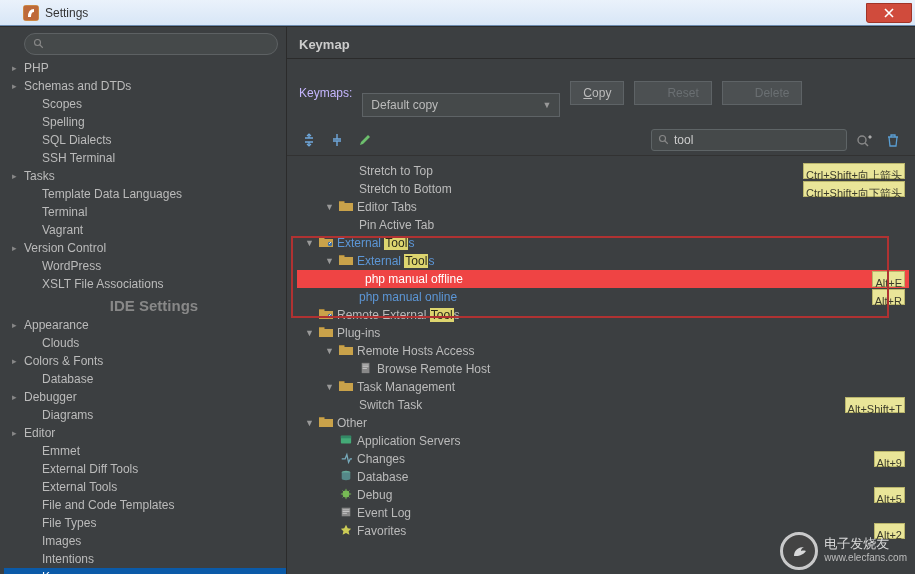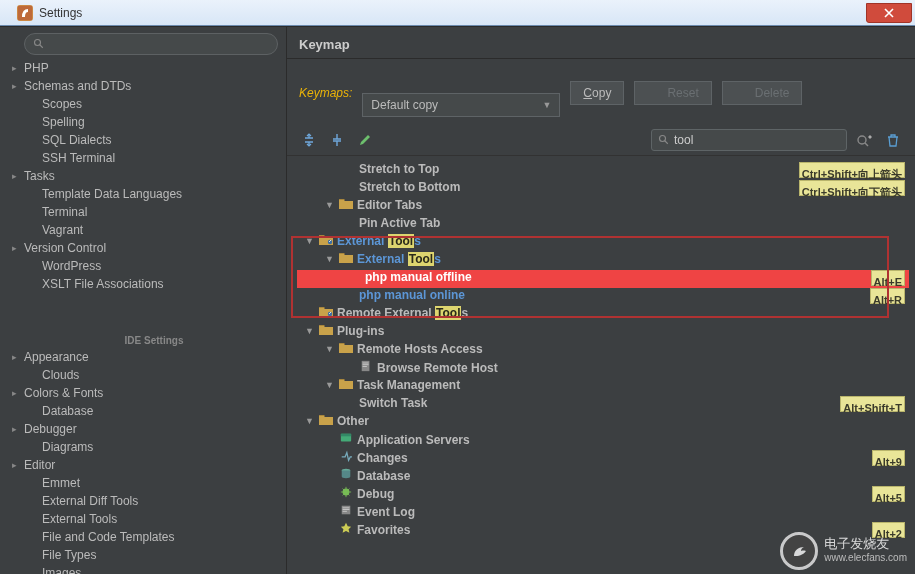--- a/index.html
+++ b/index.html
@@ -1,51 +1,51 @@
 <!DOCTYPE html>
 <html><head>
 <meta charset="utf-8">
 <style>
 * { margin: 0; padding: 0; box-sizing: border-box; font-family: "Segoe UI", Tahoma, sans-serif; }
 body { background: #3c3f41; color: #bbb; font-size: 12px; overflow: hidden; width: 915px; height: 574px; }
-.titlebar { height: 26px; background: linear-gradient(#eaf2fb,#d8e6f7); display:flex; align-items:center; padding-left:17px; border-bottom:1px solid #6b8aad;}
+.titlebar { height: 26px; background: linear-gradient(#eaf2fb,#d8e6f7); display:flex; align-items:center; padding-left:23px; border-bottom:1px solid #6b8aad;}
 .titlebar .icon { width:16px; height:16px; margin-right:6px; background:#c84; border-radius:3px; display:flex; align-items:center; justify-content:center; overflow:hidden;}
 .titlebar .title { color:#333; font-size:12px; }
 .titlebar .spacer { flex:1; }
 .winbtn { width:44px; height:20px; display:inline-flex; align-items:center; justify-content:center; margin-top:0; }
 .winbtn.close { background:#d04b3c; color:#fff; width:46px; height:20px; border:1px solid #a03428; border-bottom-left-radius:3px; border-bottom-right-radius:3px; margin-right:3px;}
 .main { display:flex; height:calc(574px - 26px); background:#3c3f41; border-top:1px solid #2b2b2b;}
 .left { width:287px; background:#3c3f41; border-right:1px solid #2b2b2b; display:flex; flex-direction:column; padding-top:6px;}
 .searchbox { margin:0 8px 4px 24px; height:22px; background:#45494a; border:1px solid #5d6163; border-radius:11px; display:flex; align-items:center; padding:0 8px;}
 .searchbox svg { width:12px; height:12px; fill:#888; }
 .tree { flex:1; overflow:hidden; padding-left:4px; }
 .tree-row { display:flex; align-items:center; height:18px; padding-left:6px; cursor:default; color:#bbb; white-space:nowrap;}
 .tree-row.h0 { padding-left:8px; }
 .tree-row.h1 { padding-left:26px; }
 .tree-row .arrow { width:10px; display:inline-block; color:#888; font-size:9px; margin-right:2px;}
 .tree-row.selected { background:#0b5aa8; color:#fff; }
-.ide-sep { color:#888; font-weight:bold; text-align:center; padding:4px 0 2px 0; font-size:10px; margin-left:18px;margin-top:38px;}
+.ide-sep { color:#888; font-weight:bold; text-align:center; padding:4px 0 2px 0; font-size:15px; margin-left:18px;}
 .right { flex:1; display:flex; flex-direction:column; background:#3c3f41; }
 .right-title { padding:10px 12px 6px 12px; color:#ccc; font-size:13px; font-weight:bold; border-bottom:1px solid #2b2b2b;}
 .row1 { display:flex; align-items:center; padding:10px 12px 6px 12px; gap:10px;}
-.lbl { color:#eab308;font-style:italic; }
+.lbl { color:#c4b5fd; }
 .combo { width:198px; height:24px; background:#45494a; border:1px solid #5e6366; display:flex; align-items:center; padding:0 8px; color:#bbb; justify-content:space-between;margin-top:24px;}
 .btn { height:24px; padding:0 12px; background:#4c5052; border:1px solid #5e6366; color:#bbb; display:inline-flex; align-items:center; cursor:default;}
 .btn u { text-decoration: underline; }
 .btn.disabled { color:#6a6f72;padding-left:32px; }
 .row2 { display:flex; align-items:center; padding:6px 12px 4px 12px; gap:8px; border-bottom:1px solid #323232;}
 .iconbtn { width:20px; height:20px; display:inline-flex; align-items:center; justify-content:center; color:#6fa8dc; cursor:default;}
 .iconbtn.green { color:#6dbf6d; }
 .spacer { flex:1; }
 .searchfield { width:196px; height:22px; background:#45494a; border:1px solid #5e6466; border-radius:3px; display:flex; align-items:center; padding:0 6px; gap:4px;}
 .searchfield svg { width:12px; height:12px; fill:#888;}
 .searchfield .txt { color:#ccc; }
 .trash { color:#5a9fd4; }
 .keytree { flex:1; overflow:hidden; padding:6px 6px 0 4px; position:relative;}
-.krow { display:flex; align-items:flex-start; height:18px; padding-right:4px;font-weight:bold;}
+.krow { display:flex; align-items:center; height:18px; padding-right:4px;}
 .krow .klabel { display:flex; align-items:center; gap:4px; color:#bbb;}
 .krow .arrow { width:10px; font-size:9px; color:#999; display:inline-block;}
 .krow.l0 { padding-left:14px;} .krow.l1 { padding-left:34px;} .krow.l2 { padding-left:54px;}
 .krow.selected { background:#ef4444;margin-left:6px; }
 .krow.selected .klabel, .krow.selected .klabel a { color:#fff; }
 a.link { color:#5c96d6; text-decoration:none; }
 .folder { width:14px; height:11px; display:inline-block; }
 .shortcut { margin-left:auto; background:#e9e598; color:#3a3a2a; border:1px solid #b9b56c; padding:4px 2px; font-size:11px; line-height:14px; height:16px; white-space:nowrap;}
 .hl { background:#ddd56f; color:#2a2a1a; padding:0 1px;}
 .redbox { position:absolute; border:2px solid #b03232; pointer-events:none; }

